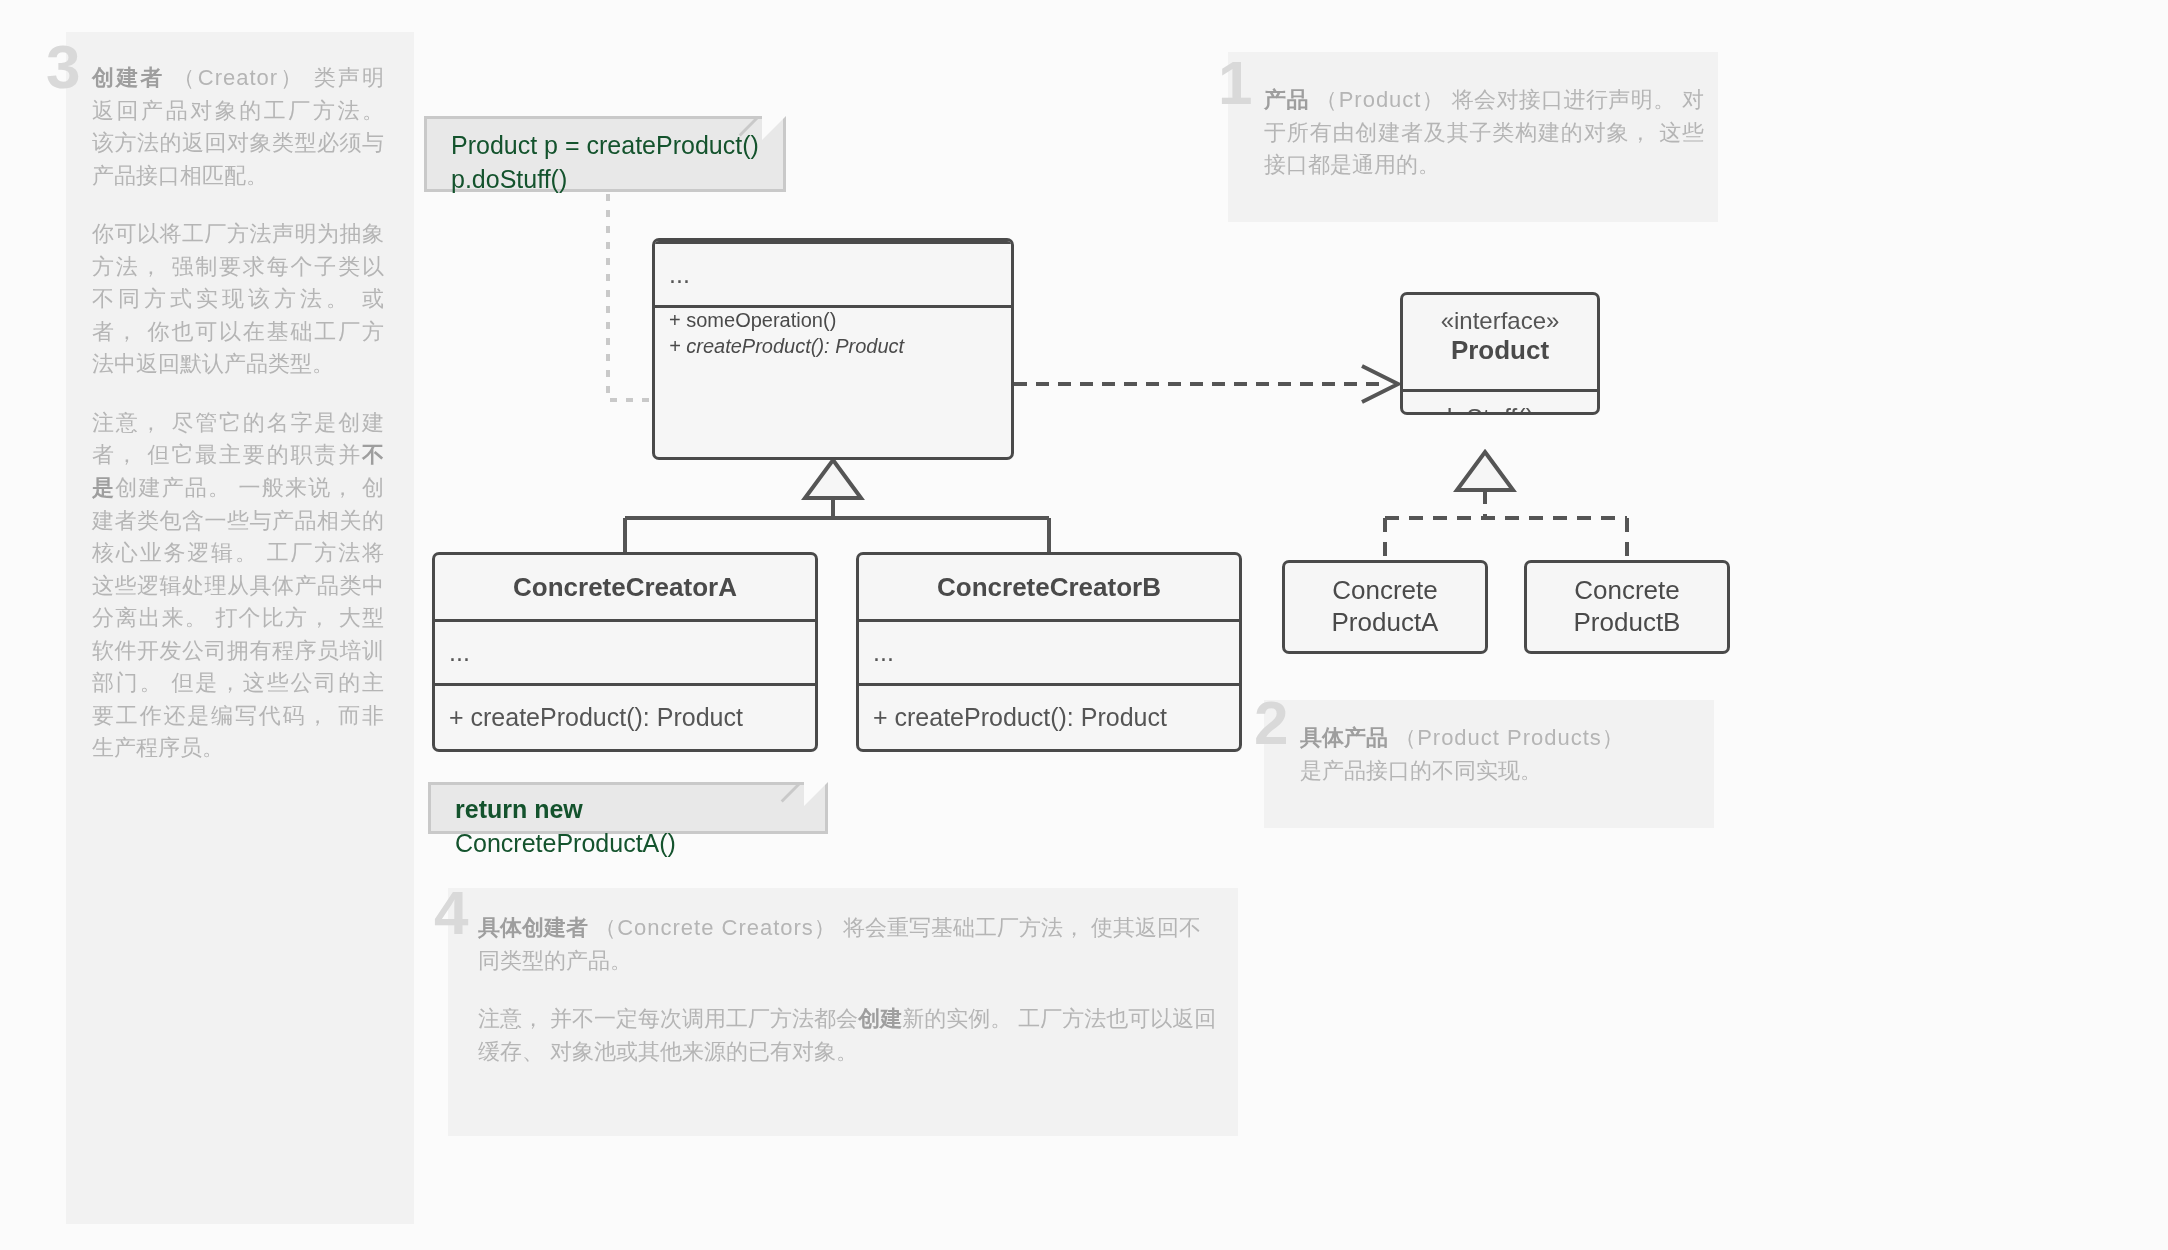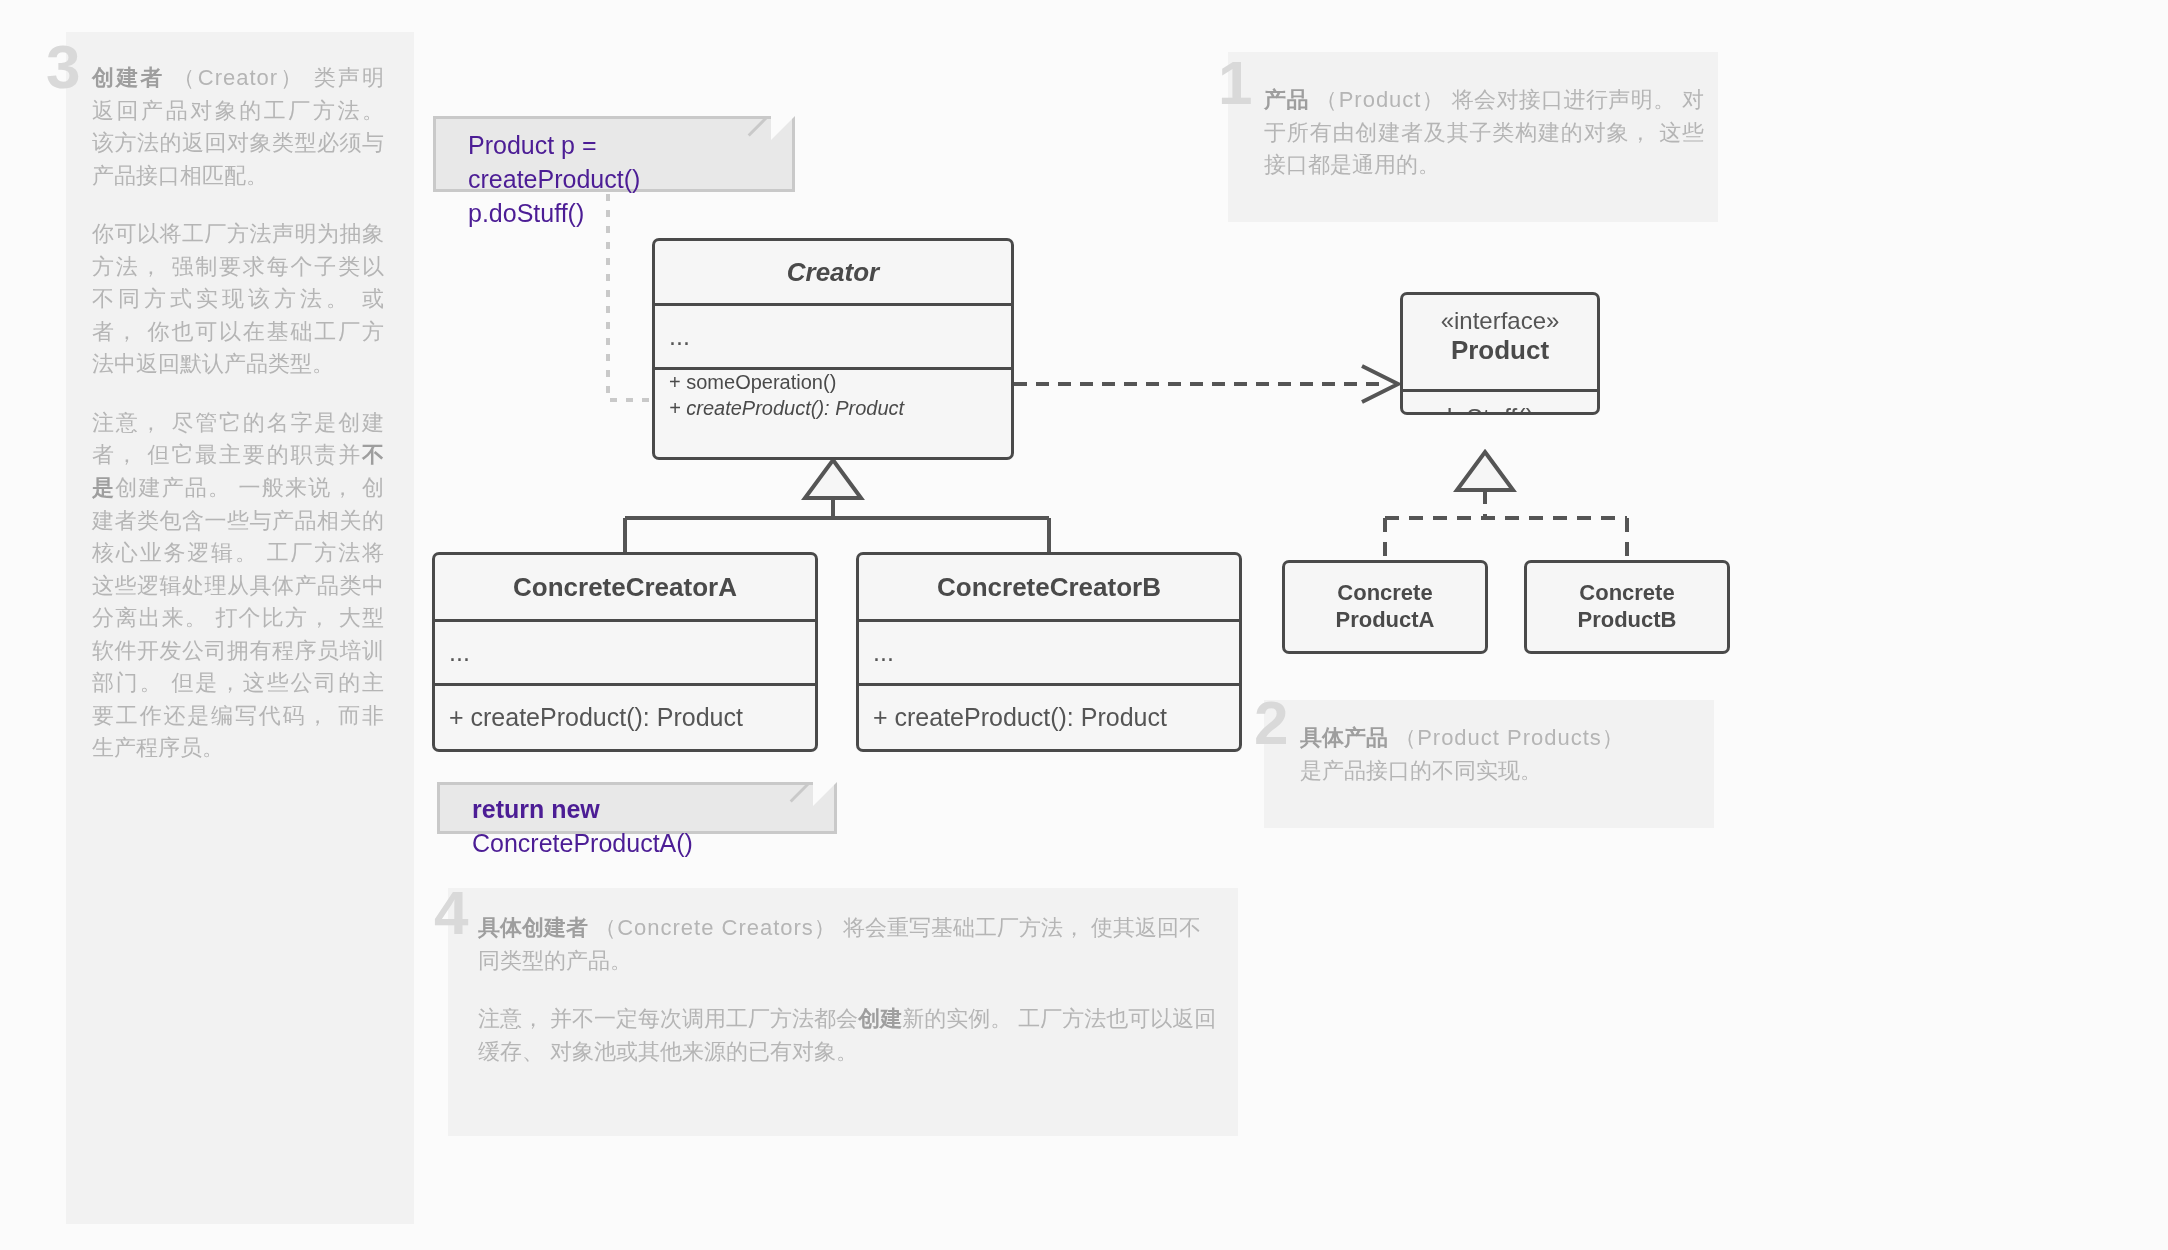--- a/index.html
+++ b/index.html
@@ -106,33 +106,32 @@
 
   #ccA            { left: 432px; top: 552px; width: 386px; height: 200px; }
   #ccB            { left: 856px; top: 552px; width: 386px; height: 200px; }
   .cc .r1         { height: 64px; }
   .cc .r2         { height: 64px; }
   .cc .r3         { height: 66px; }
 
   #cpA            { left: 1282px; top: 560px; width: 206px; height: 94px; }
   #cpB            { left: 1524px; top: 560px; width: 206px; height: 94px; }
   .cp { display: flex; align-items: center; justify-content: center; }
-  .cp .pname { text-align: center; font-weight: bold; font-size: 22px; line-height: 1.22; width: 100%; }
+  .cp .pname { text-align: center; font-weight: normal; font-size: 26px; line-height: 1.22; width: 100%; }
 
   
   .note {
     position: absolute;
     background: #e8e8e8;
     border: 3px solid #c9c9c9;
     box-sizing: border-box;
-    color: #4c1d95;
+    color: #14532d;
     font-size: 25px;
     line-height: 1.35;
-    padding: 10px 32px;
-    margin-left: 9px;
+    padding: 10px 24px;
   }
   .note .fold {
     position: absolute;
     right: -3px; top: -3px;
     width: 0; height: 0;
     border-left: 24px solid #fbfbfb;
     border-bottom: 24px solid transparent;
   }
   .note .fold2 {
     position: absolute;
@@ -202,21 +201,20 @@
     <div>p.doStuff()</div>
   </div>
 
   <div class="note" id="note2">
     <div class="fold"></div>
     <div class="fold2"></div>
     <div><b>return new</b><span> ConcreteProductA()</span></div>
   </div>
 
   <div class="umlbox" id="creator">
-    <div class="row r1 title abstract">Creator</div>
     <div class="row r2 sep attrs">...</div>
     <div class="row r3 sep ops">
       <div class="op">+ someOperation()</div>
       <div class="op italic">+ createProduct(): Product</div>
     </div>
   </div>
 
   <div class="umlbox" id="product">
     <div class="row r1">
       <span class="stereo">«interface»</span>

